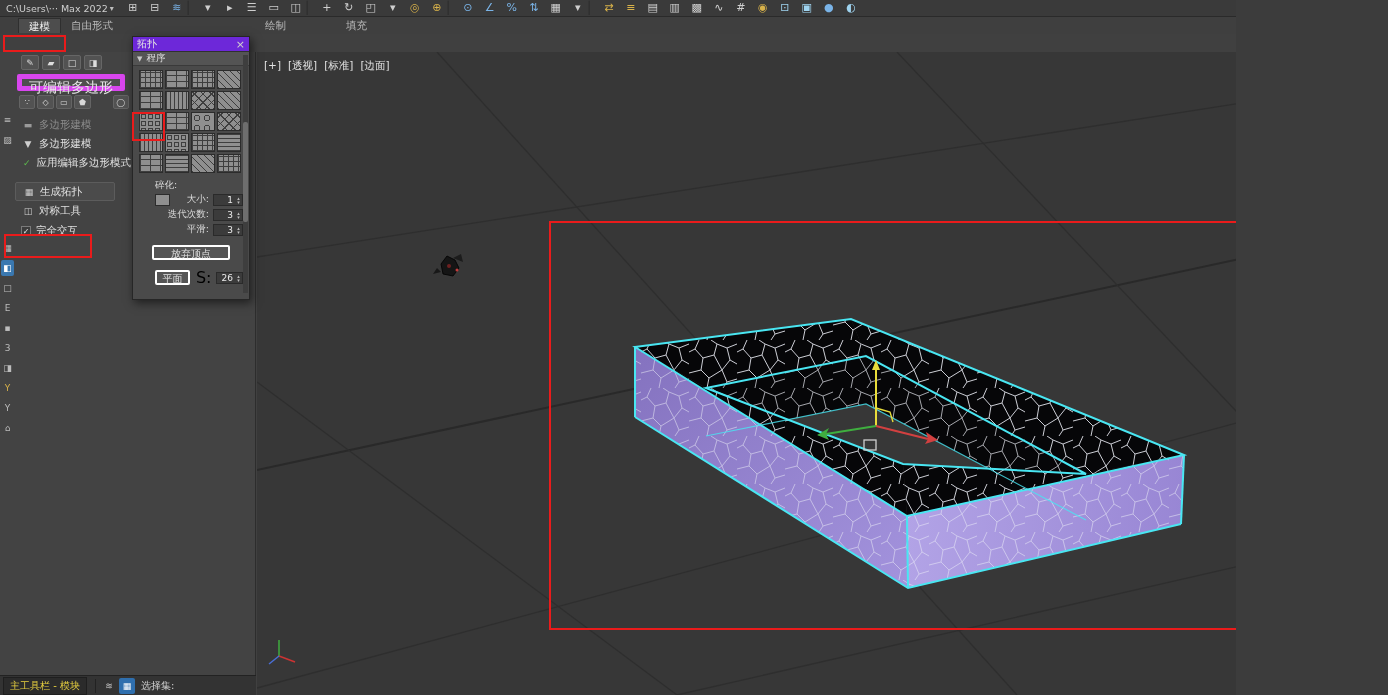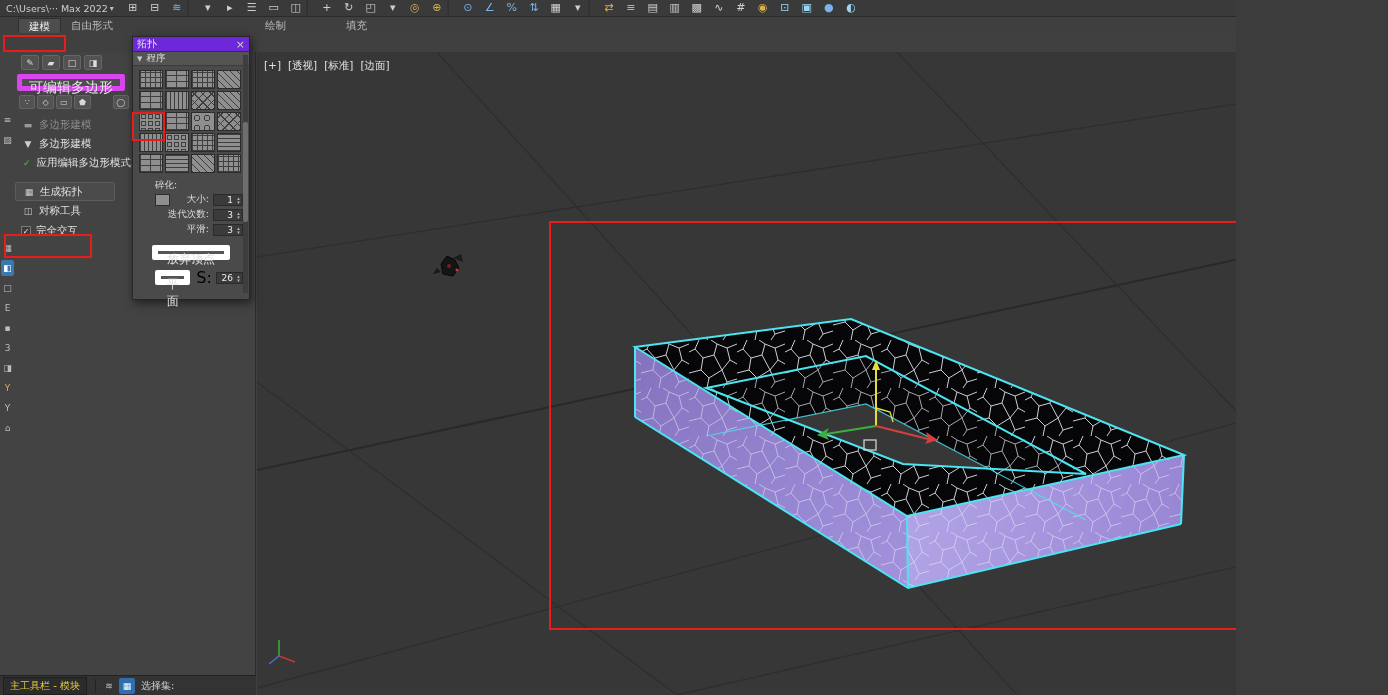--- a/index.html
+++ b/index.html
@@ -71,21 +71,21 @@
   .topo-params{padding:2px 6px 0 22px;}
   .prow{display:flex;align-items:center;height:15px;font-size:9.5px;color:#dcdcdc;}
   .prow.lblrow{height:13px;}
   .mini-tile{display:none;width:15px;height:12px;background:#8f8f8f;border:1px solid #2c2c2c;margin-right:3px;}
   .prow.has-icon .mini-tile{display:inline-block;}
   .plabel{flex:1;text-align:right;padding-right:4px;white-space:nowrap;}
   .prow.lblrow .plabel{text-align:left;}
   .spinbox{display:flex;align-items:center;width:30px;height:12px;background:#3b3b3b;border:1px solid #2a2a2a;cursor:default;}
   .sval{flex:1;text-align:right;font-size:9px;color:#eaeaea;padding-right:2px;}
   .sarrs{display:flex;flex-direction:column;font-size:5px;line-height:4px;color:#bdbdbd;width:7px;align-items:center;}
-  .topo-btn{display:block;margin:8px auto 0 auto;width:78px;height:15px;background:#555;border:6px solid #ffffff;border-radius:2px;color:#e0e0e0;font-size:12px;cursor:default;}
+  .topo-btn{display:block;margin:8px auto 0 auto;width:78px;height:15px;background:#555;border:2px solid #ffffff;border-radius:2px;color:#e0e0e0;font-size:10px;cursor:default;}
   .topo-bottom{display:flex;align-items:center;margin:8px 6px 0 6px;}
   .topo-bottom .topo-btn.small{display:inline-block;width:38px;margin:0 6px 0 16px;}
   .topo-scroll{position:absolute;right:1px;top:18px;bottom:6px;width:5px;background:#3e3e3e;}
   .topo-scroll .thumb{position:absolute;top:28%;height:42%;left:0;right:0;background:#6e6e6e;border-radius:2px;}
 
   
   .statusbar{position:absolute;left:0;bottom:0;width:256px;height:20px;background:#333;border-top:1px solid #222;display:flex;align-items:center;z-index:6;}
   .sb-label{color:#e6cf3f;font-size:10px;background:#2b2b2b;border:1px solid #1f1f1f;padding:1px 6px;margin-left:3px;white-space:nowrap;cursor:default;}
   .sb-div{width:1px;height:14px;background:#222;margin:0 5px 0 8px;}
   .sb-ico{width:16px;height:16px;font-size:9px;line-height:16px;text-align:center;color:#c4c4c4;margin-right:2px;cursor:default;}

